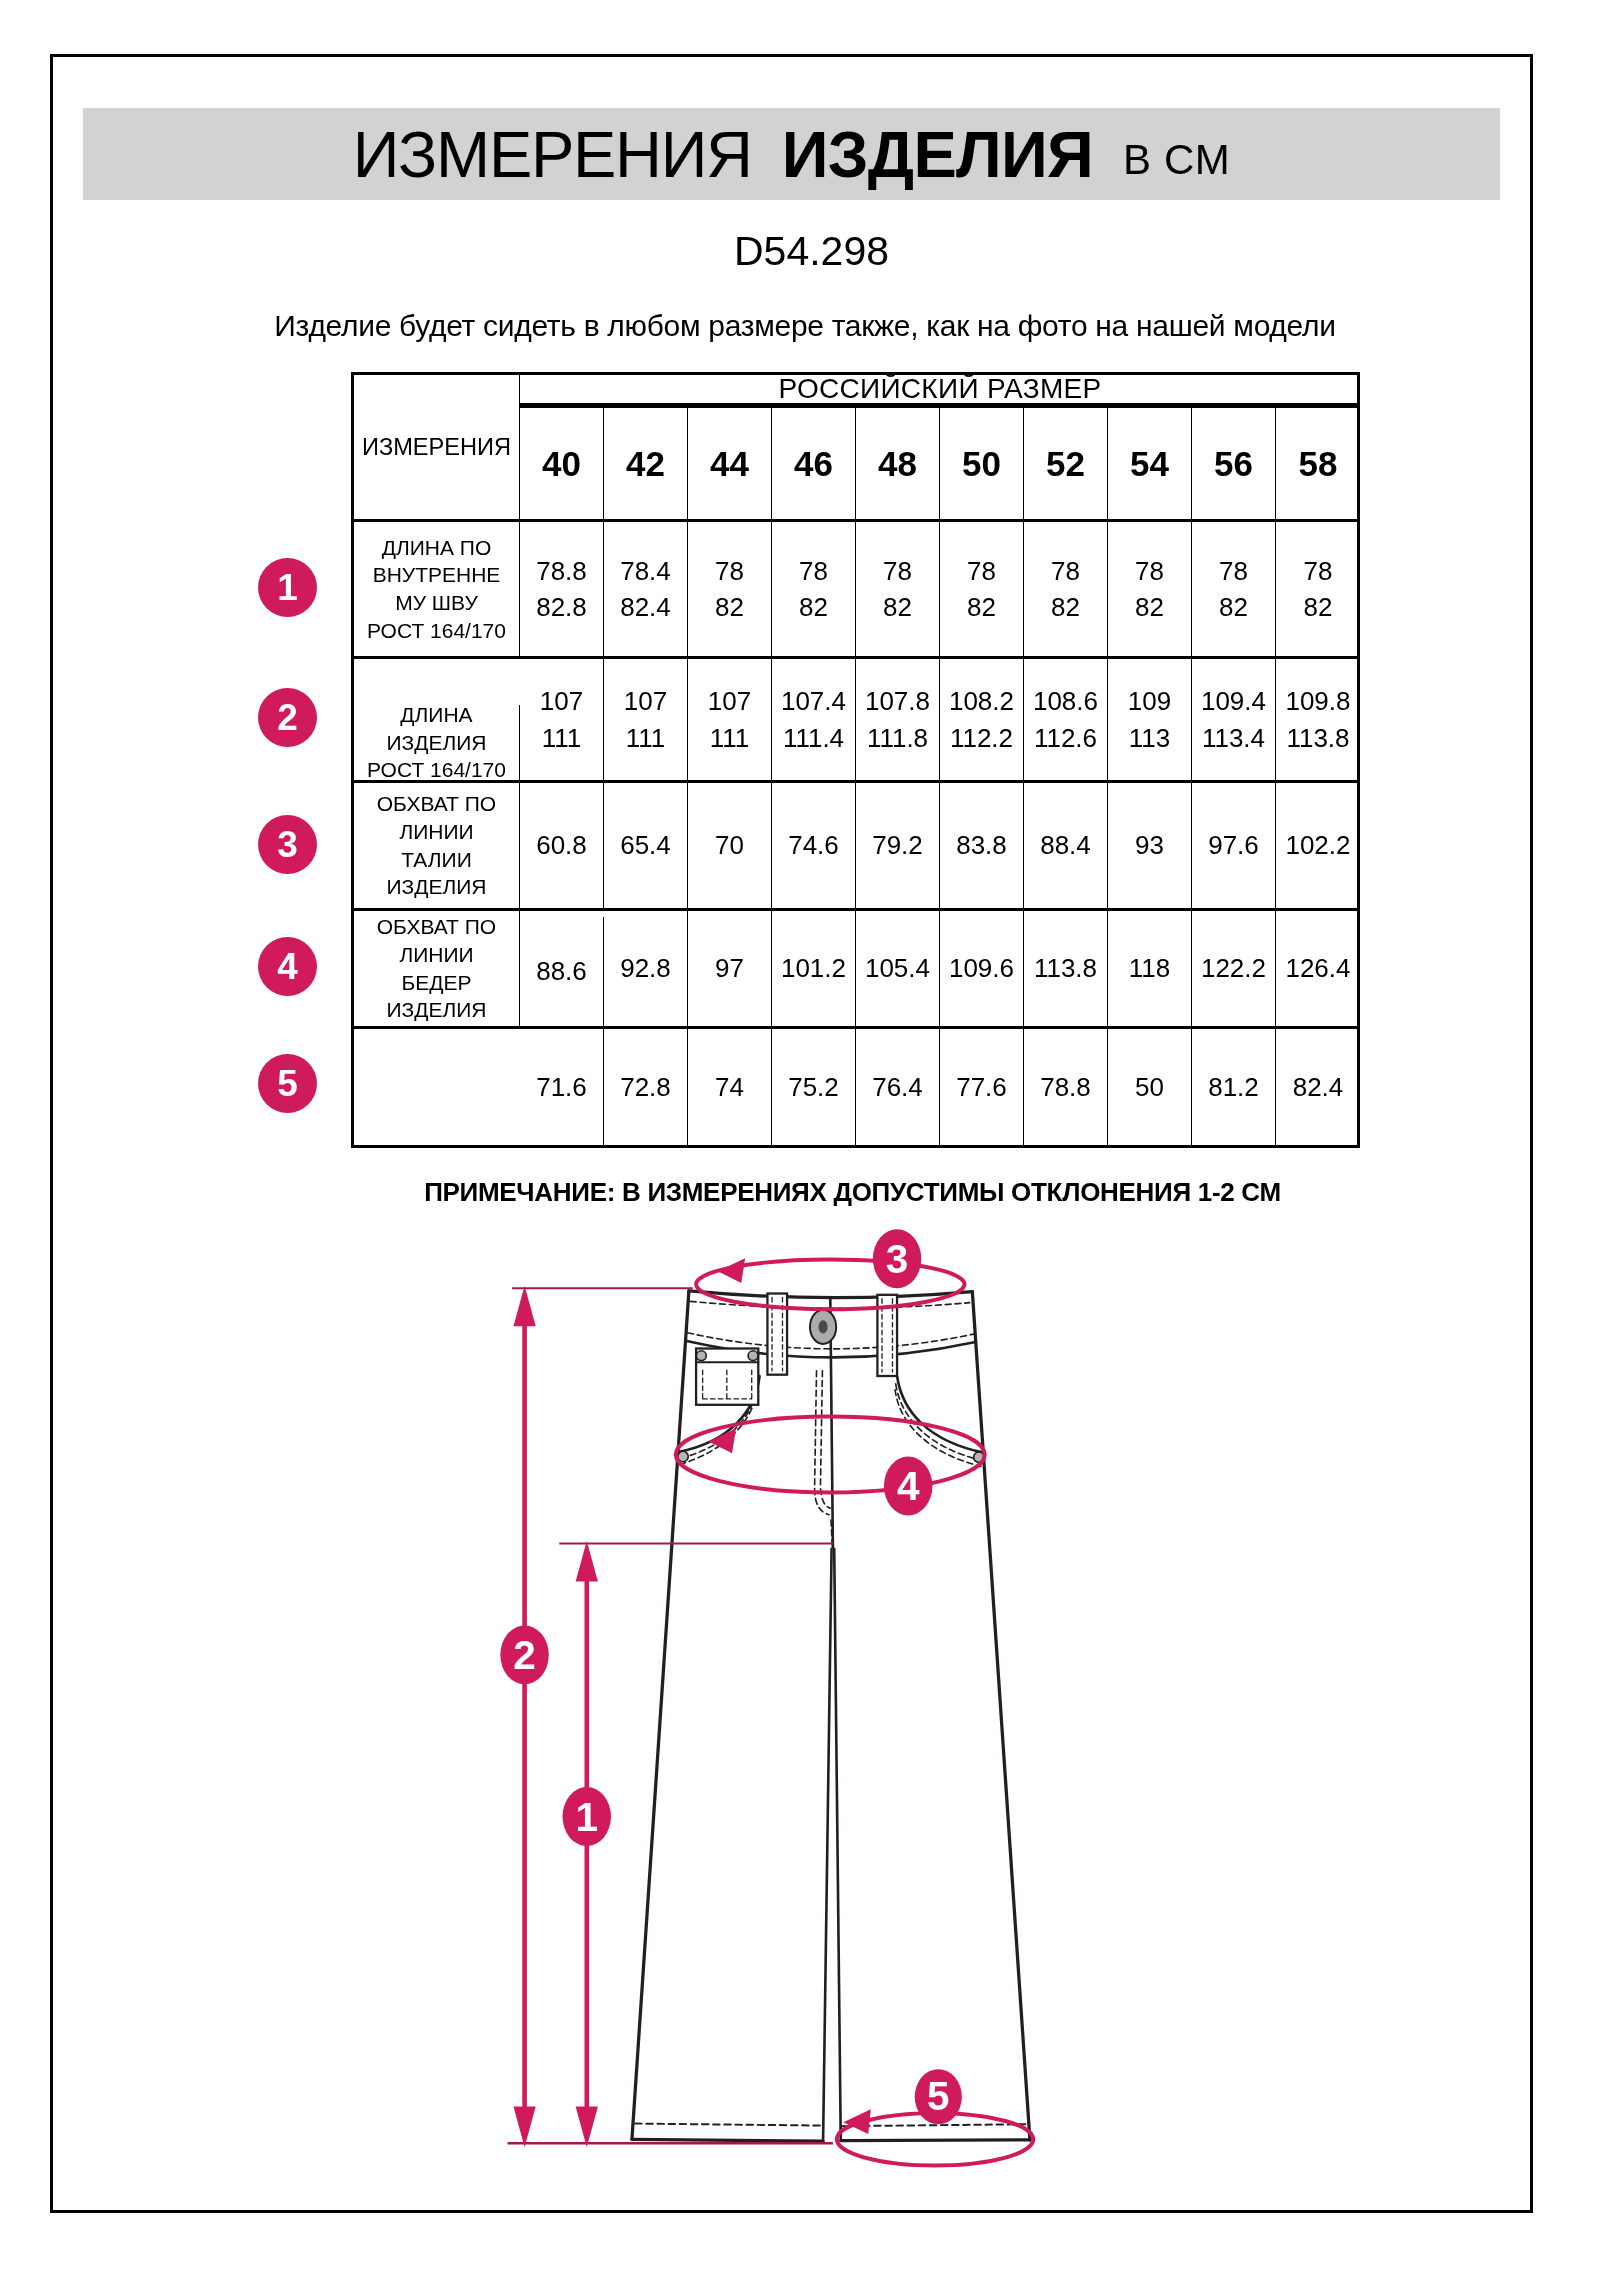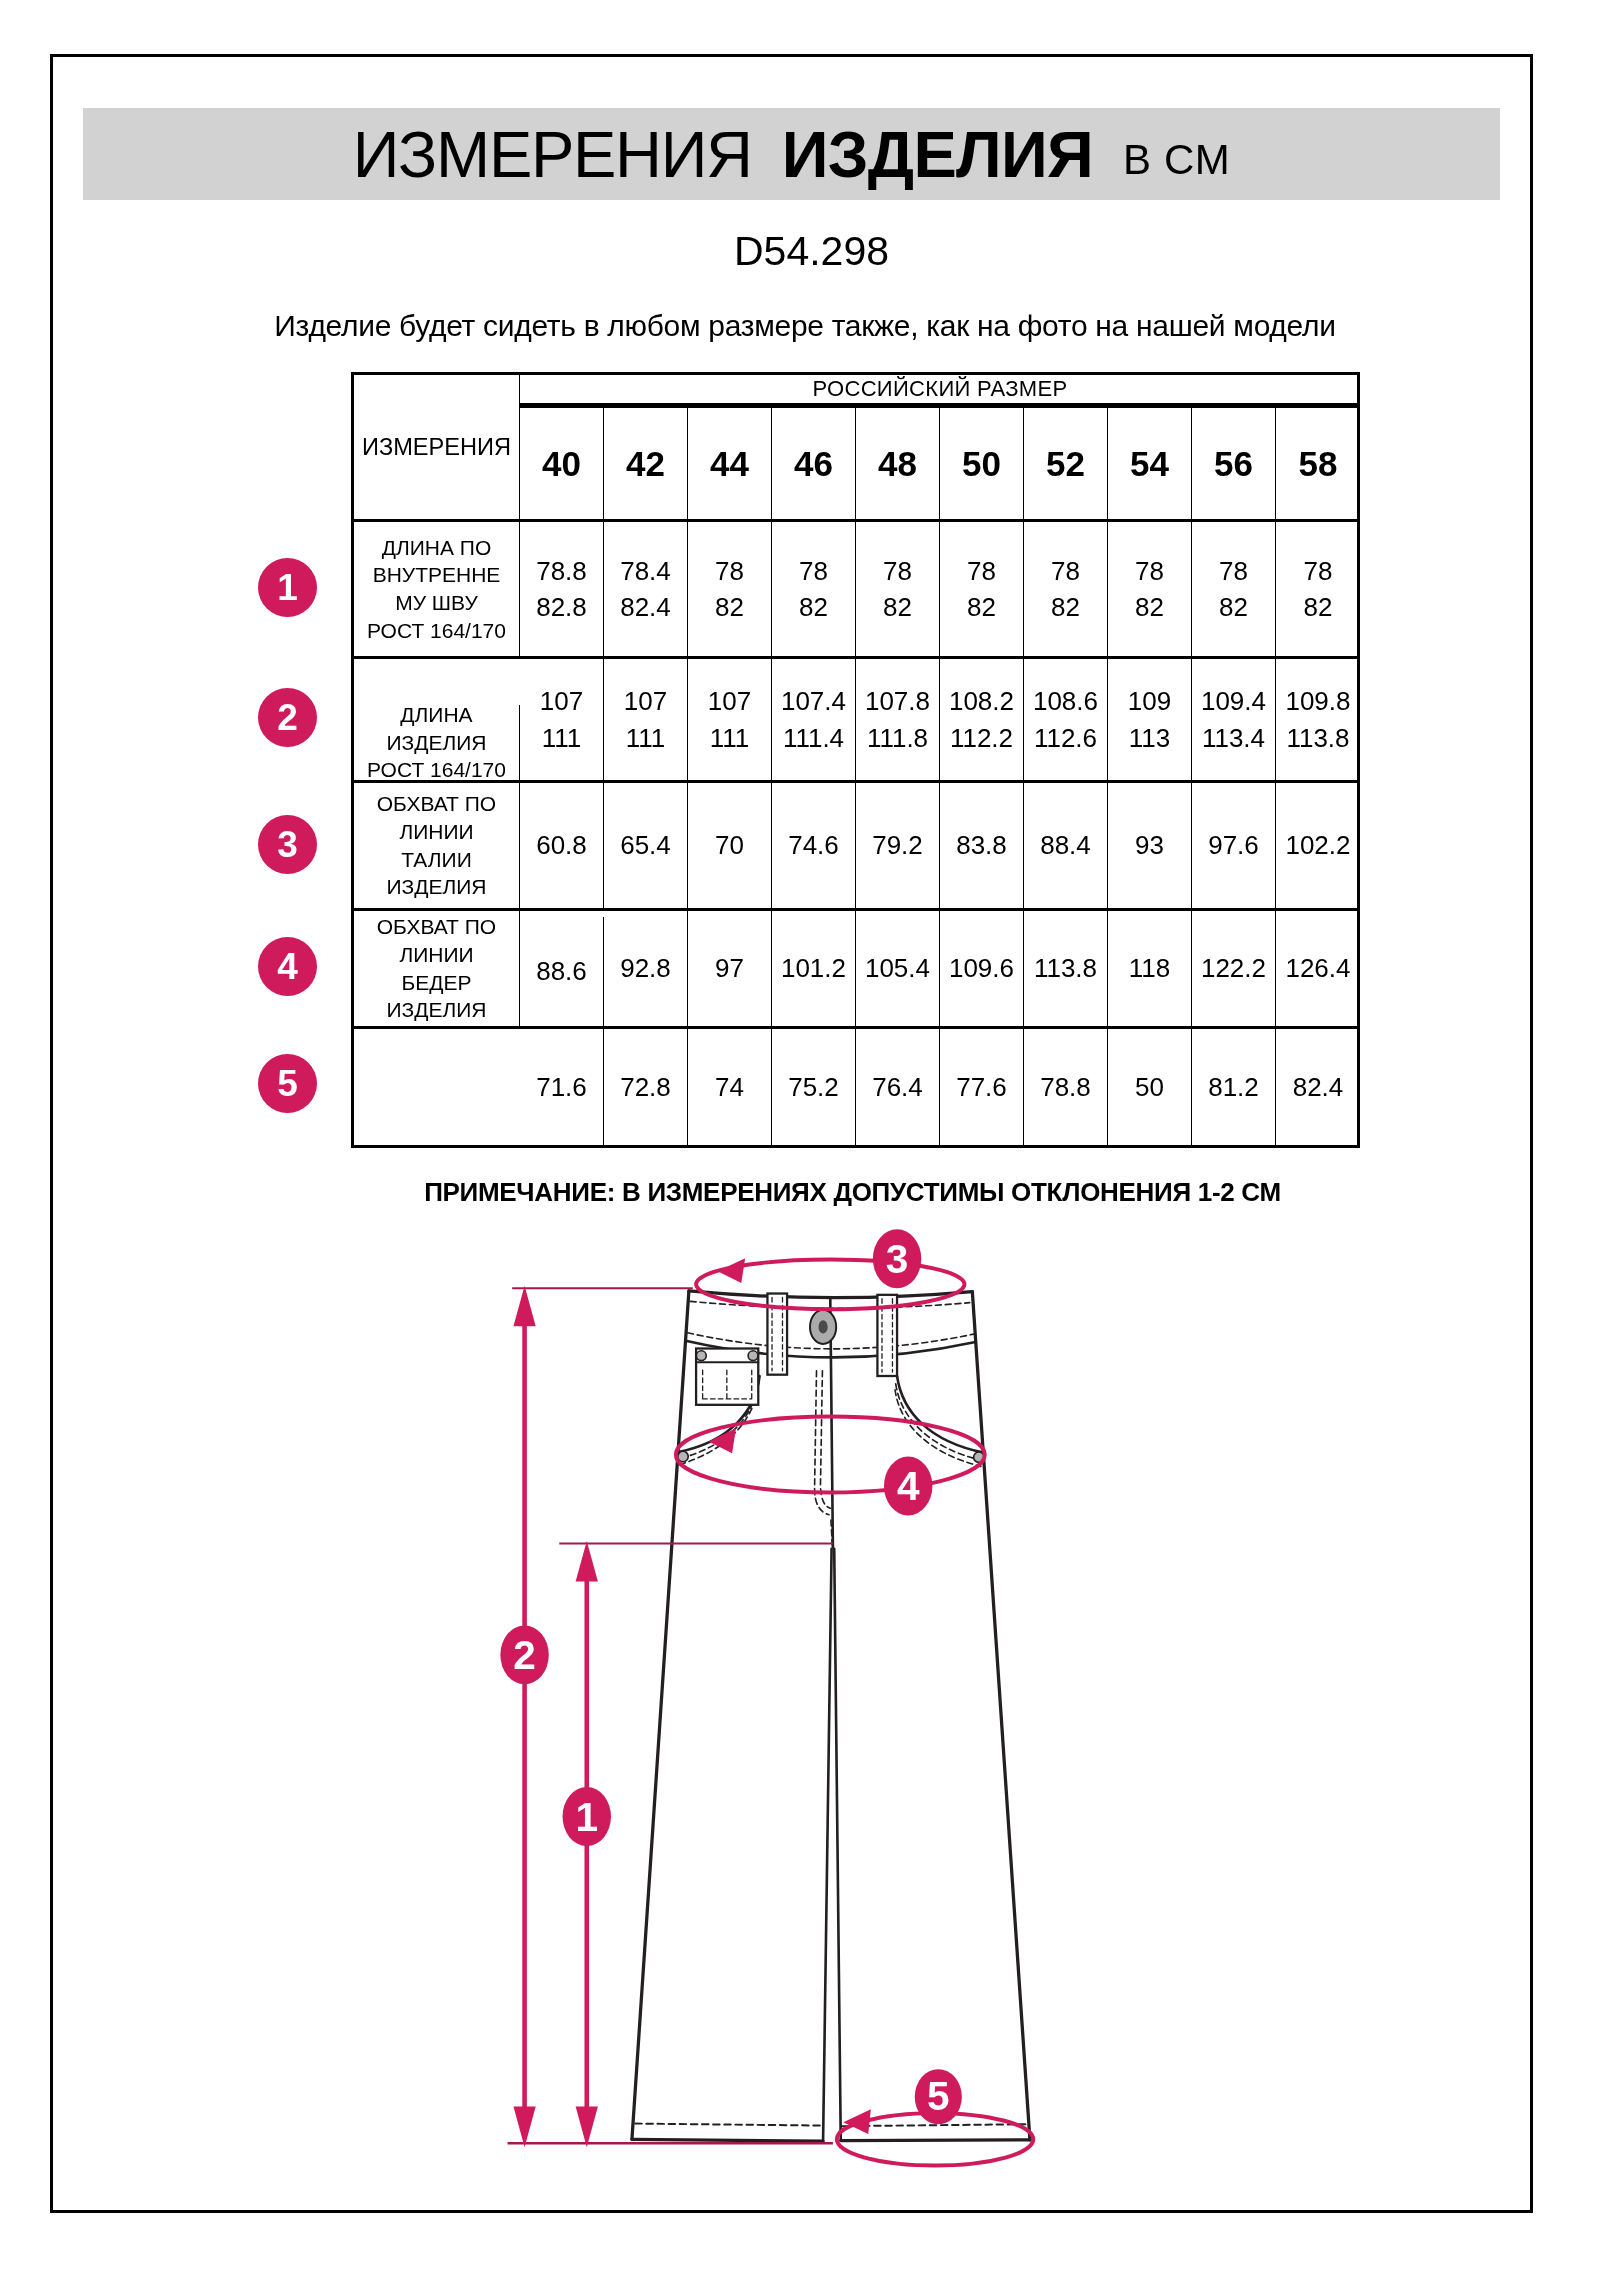--- a/index.html
+++ b/index.html
@@ -38,21 +38,21 @@
   }
   .cell{
     box-sizing:border-box;
     border-right:1.3px solid #000;border-bottom:3.3px solid #000;
     display:flex;align-items:center;justify-content:center;
     text-align:center;white-space:pre-line;
   }
   .cell.rlast{border-right:none;}
   .cell.blast{border-bottom:none;}
   .h-measure{font-size:23.6px;font-weight:400;border-bottom-width:3.9px;}
-  .h-group{font-size:22px;font-weight:400;border-bottom-width:5.2px;letter-spacing:0.3px;}
+  .h-group{font-size:28px;font-weight:400;border-bottom-width:5.2px;letter-spacing:0.3px;}
   .h-size{font-size:35px;font-weight:700;border-bottom-width:3.9px;}
   .lbl{font-size:21px;line-height:1.32;padding:2.6px;}
   .val{font-size:26px;line-height:1.4;}
   
   .tbadge{
     position:absolute;left:258px;width:59px;height:59px;border-radius:50%;
     color:#fff;font-size:37px;font-weight:700;
     display:flex;align-items:center;justify-content:center;
   }
   .tb0{top:558px}.tb1{top:688px}.tb2{top:815px}.tb3{top:937px}.tb4{top:1054px}

